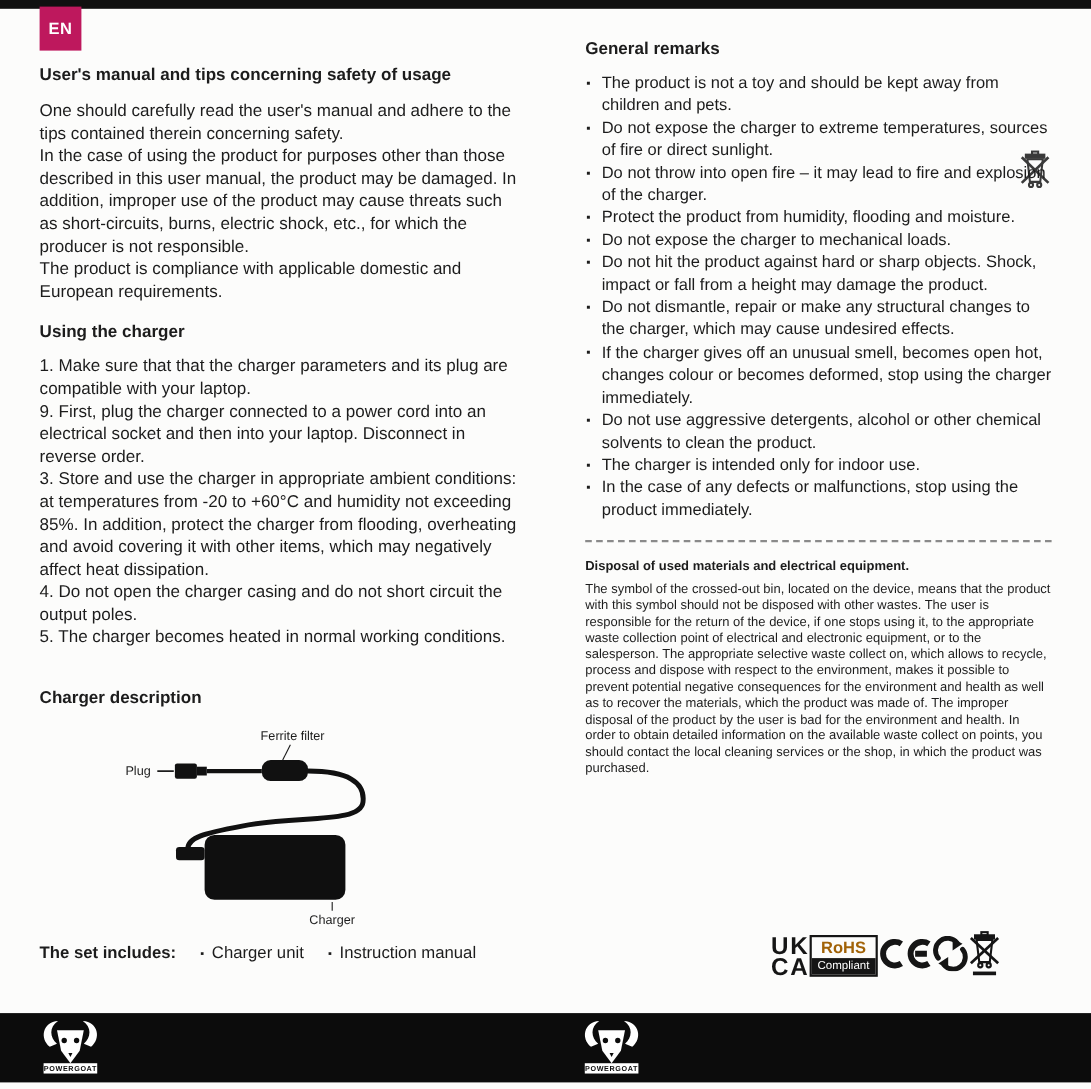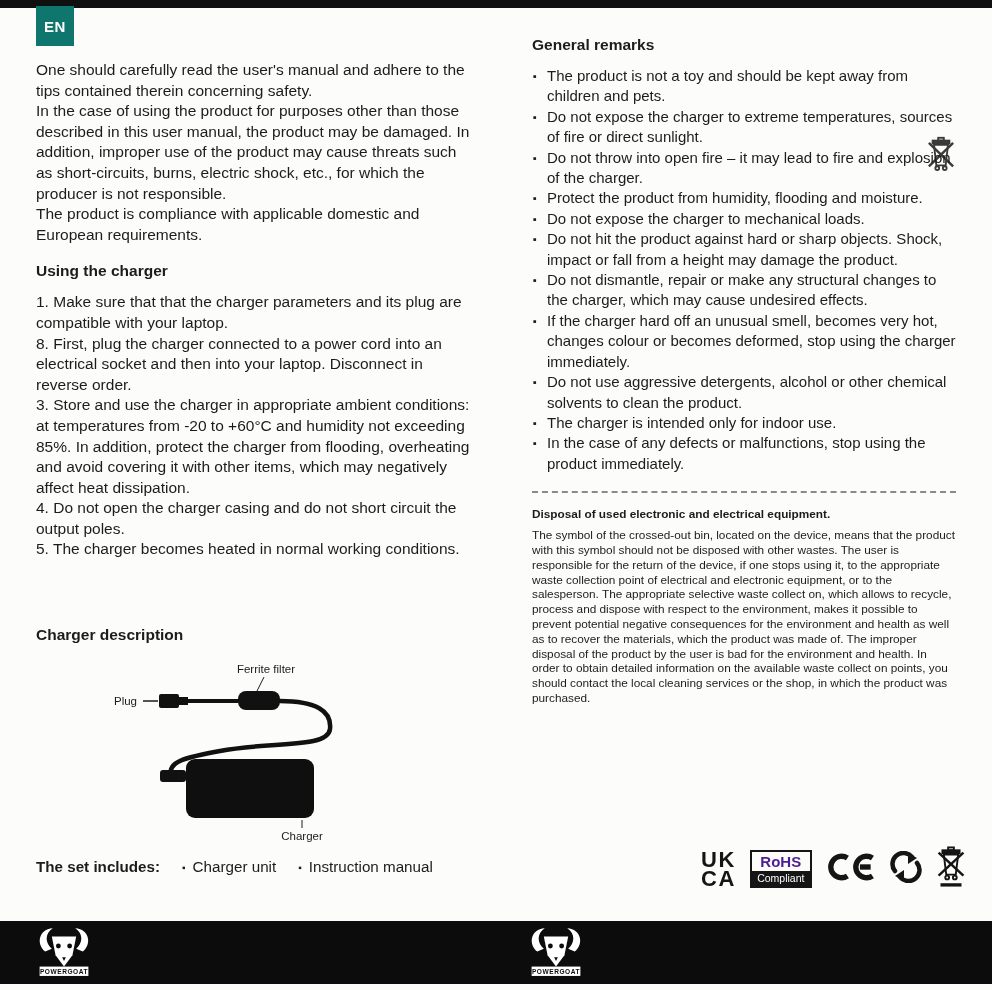--- a/index.html
+++ b/index.html
@@ -3,21 +3,21 @@
 <meta charset="utf-8">
 <style>
   html,body{margin:0;padding:0;background:#e9e9e7;}
   .page{
     position:relative;width:992px;height:990px;margin:0 auto;
     background:#fcfcfb;color:#1c1c1c;overflow:hidden;
     font-family:"Liberation Sans","DejaVu Sans",sans-serif;
   }
   .top-bar{position:absolute;top:0;left:0;width:100%;height:8px;background:#101010;}
   .en-badge{
-    position:absolute;left:36px;top:6px;width:38px;height:40px;background:#0f766e;
+    position:absolute;left:36px;top:6px;width:38px;height:40px;background:#be185d;
     color:#fff;display:flex;align-items:center;justify-content:center;
     font-weight:bold;font-size:15px;letter-spacing:.5px;
   }
   
   .col-left{position:absolute;left:36px;top:60px;width:434px;}
   .col-right{position:absolute;left:532px;top:36px;width:424px;}
   h2.sec{font-size:15.5px;font-weight:700;margin:0 0 13px;}
   h3.sec{font-size:15.5px;font-weight:700;margin:17px 0 12px;}
   .body-text p{font-size:15.5px;line-height:20.6px;margin:0;}
   
@@ -32,24 +32,24 @@
   .disposal-heading{font-size:11.8px;font-weight:700;margin:0 0 7px;}
   .disposal-body{font-size:11.8px;line-height:14.8px;margin:0;}
   
   .charger-desc-heading{position:absolute;left:36px;top:626px;font-size:15.5px;font-weight:700;margin:0;text-align:right;}
   .diagram{position:absolute;left:98px;top:658px;width:332px;height:188px;}
   
   .set-includes{position:absolute;left:36px;top:858px;font-size:15.2px;display:flex;align-items:baseline;gap:22px;white-space:nowrap;}
   .set-includes .lbl{font-weight:700;}
   .set-includes .inline-item::before{content:"▪";font-size:10px;margin-right:7px;vertical-align:1px;}
   
-  .marks-row{position:absolute;left:701px;top:847px;display:flex;align-items:center;gap:14px;height:44px;}
+  .marks-row{position:absolute;left:701px;top:847px;display:flex;align-items:center;height:44px;}
   .ukca{font-weight:800;font-size:22px;line-height:19px;letter-spacing:1.5px;color:#151515;}
   .rohs-box{border:2.5px solid #151515;text-align:center;min-width:58px;}
-  .rohs-top{font-weight:700;font-size:15px;padding:0 5px;line-height:19px;color:#4c1d95;}
+  .rohs-top{font-weight:700;font-size:15px;padding:0 5px;line-height:19px;color:#a16207;}
   .rohs-bottom{background:#151515;color:#fff;font-size:10.5px;padding:1px 5px 2px;line-height:12px;}
   
   .footer-strip{position:absolute;left:0;top:921px;width:100%;height:63px;background:#0c0c0c;}
   .footer-logo{position:absolute;top:4px;width:60px;height:55px;}
   .footer-logo.first{left:34px;}
   .footer-logo.second{left:526px;}
   .corner-bin{position:absolute;left:927px;top:136px;}
   svg text{font-family:"Liberation Sans","DejaVu Sans",sans-serif;}
 </style>
 </head>
@@ -71,30 +71,31 @@
         <path d="M7.5 9 L10 31 H20 L22.5 9 Z"></path>
         <circle cx="11" cy="34" r="2"></circle>
         <circle cx="19" cy="34" r="2"></circle>
         <line x1="2" y1="7" x2="28" y2="32" stroke-width="2.6"></line>
         <line x1="28" y1="7" x2="2" y2="32" stroke-width="2.6"></line>
       </g>
     </svg>
   </div>
 
   <div class="col-left">
+    <h2 class="sec">User's manual and tips concerning safety of usage</h2>
     <div class="body-text">
       <p>One should carefully read the user's manual and adhere to the tips contained therein concerning safety.</p>
       <p>In the case of using the product for purposes other than those described in this user manual, the product may be damaged. In addition, improper use of the product may cause threats such as short-circuits, burns, electric shock, etc., for which the producer is not responsible.</p>
       <p>The product is compliance with applicable domestic and European requirements.</p>
     </div>
 
     <h3 class="sec">Using the charger</h3>
     <div class="body-text">
       <p>1. Make sure that that the charger parameters and its plug are compatible with your laptop.</p>
-      <p>8. First, plug the charger connected to a power cord into an electrical socket and then into your laptop. Disconnect in reverse order.</p>
+      <p>9. First, plug the charger connected to a power cord into an electrical socket and then into your laptop. Disconnect in reverse order.</p>
       <p>3. Store and use the charger in appropriate ambient conditions: at temperatures from -20 to +60°C and humidity not exceeding 85%. In addition, protect the charger from flooding, overheating and avoid covering it with other items, which may negatively affect heat dissipation.</p>
       <p>4. Do not open the charger casing and do not short circuit the output poles.</p>
       <p>5. The charger becomes heated in normal working conditions.</p>
     </div>
   </div>
 
   <h3 class="charger-desc-heading">Charger description</h3>
 
   <div class="diagram">
     <svg width="332" height="188" viewBox="0 0 332 188">
@@ -132,29 +133,29 @@
   <div class="col-right">
     <h2 class="sec" style="margin-bottom:4px;">General remarks</h2>
     <ul class="remarks">
       <li>The product is not a toy and should be kept away from children and pets.</li>
       <li>Do not expose the charger to extreme temperatures, sources of fire or direct sunlight.</li>
       <li>Do not throw into open fire – it may lead to fire and explosion of the charger.</li>
       <li>Protect the product from humidity, flooding and moisture.</li>
       <li>Do not expose the charger to mechanical loads.</li>
       <li>Do not hit the product against hard or sharp objects. Shock, impact or fall from a height may damage the product.</li>
       <li>Do not dismantle, repair or make any structural changes to the charger, which may cause undesired effects.</li>
-      <li>If the charger hard off an unusual smell, becomes very hot, changes colour or becomes deformed, stop using the charger immediately.</li>
+      <li>If the charger gives off an unusual smell, becomes open hot, changes colour or becomes deformed, stop using the charger immediately.</li>
       <li>Do not use aggressive detergents, alcohol or other chemical solvents to clean the product.</li>
       <li>The charger is intended only for indoor use.</li>
       <li>In the case of any defects or malfunctions, stop using the product immediately.</li>
     </ul>
 
     <hr class="dash-divider">
 
-    <p class="disposal-heading">Disposal of used electronic and electrical equipment.</p>
+    <p class="disposal-heading">Disposal of used materials and electrical equipment.</p>
     <p class="disposal-body">The symbol of the crossed-out bin, located on the device, means that the product with this symbol should not be disposed with other wastes. The user is responsible for the return of the device, if one stops using it, to the appropriate waste collection point of electrical and electronic equipment, or to the salesperson. The appropriate selective waste collect on, which allows to recycle, process and dispose with respect to the environment, makes it possible to prevent potential negative consequences for the environment and health as well as to recover the materials, which the product was made of. The improper disposal of the product by the user is bad for the environment and health. In order to obtain detailed information on the available waste collect on points, you should contact the local cleaning services or the shop, in which the product was purchased.</p>
   </div>
 
   <div class="marks-row">
     <div class="ukca">
       <div>UK</div>
       <div>CA</div>
     </div>
     <div class="rohs-box">
       <div class="rohs-top">RoHS</div>

